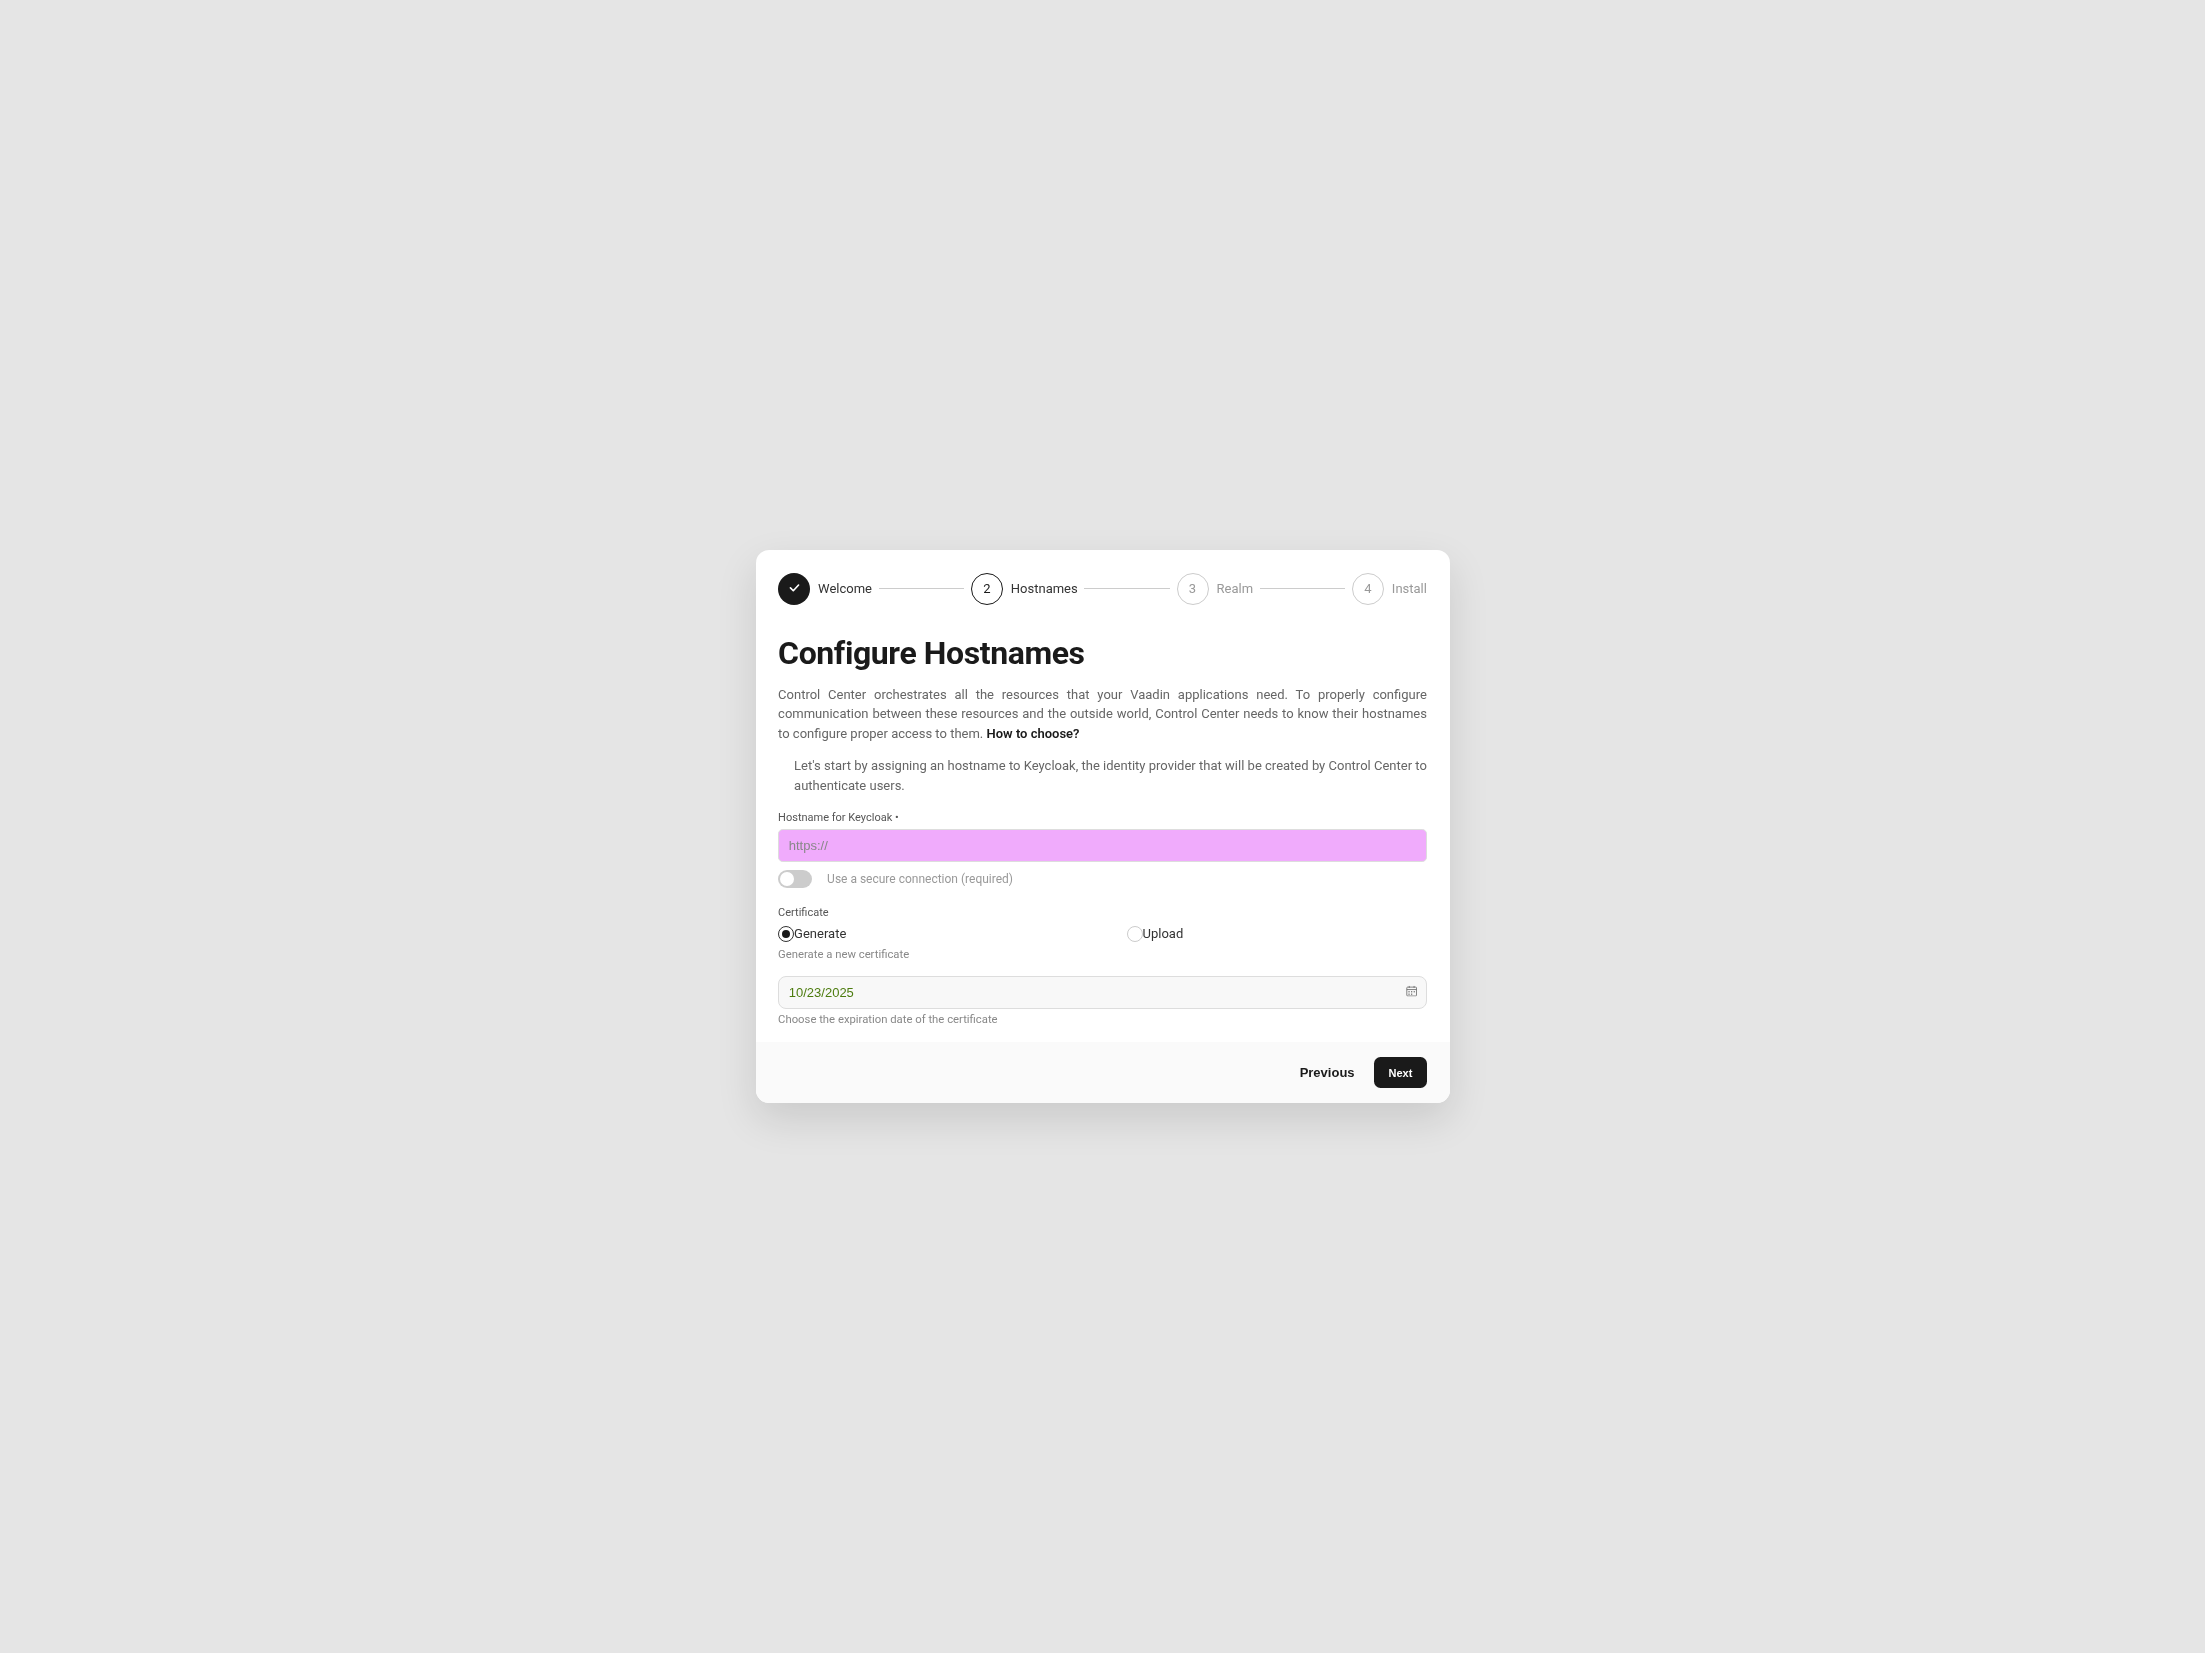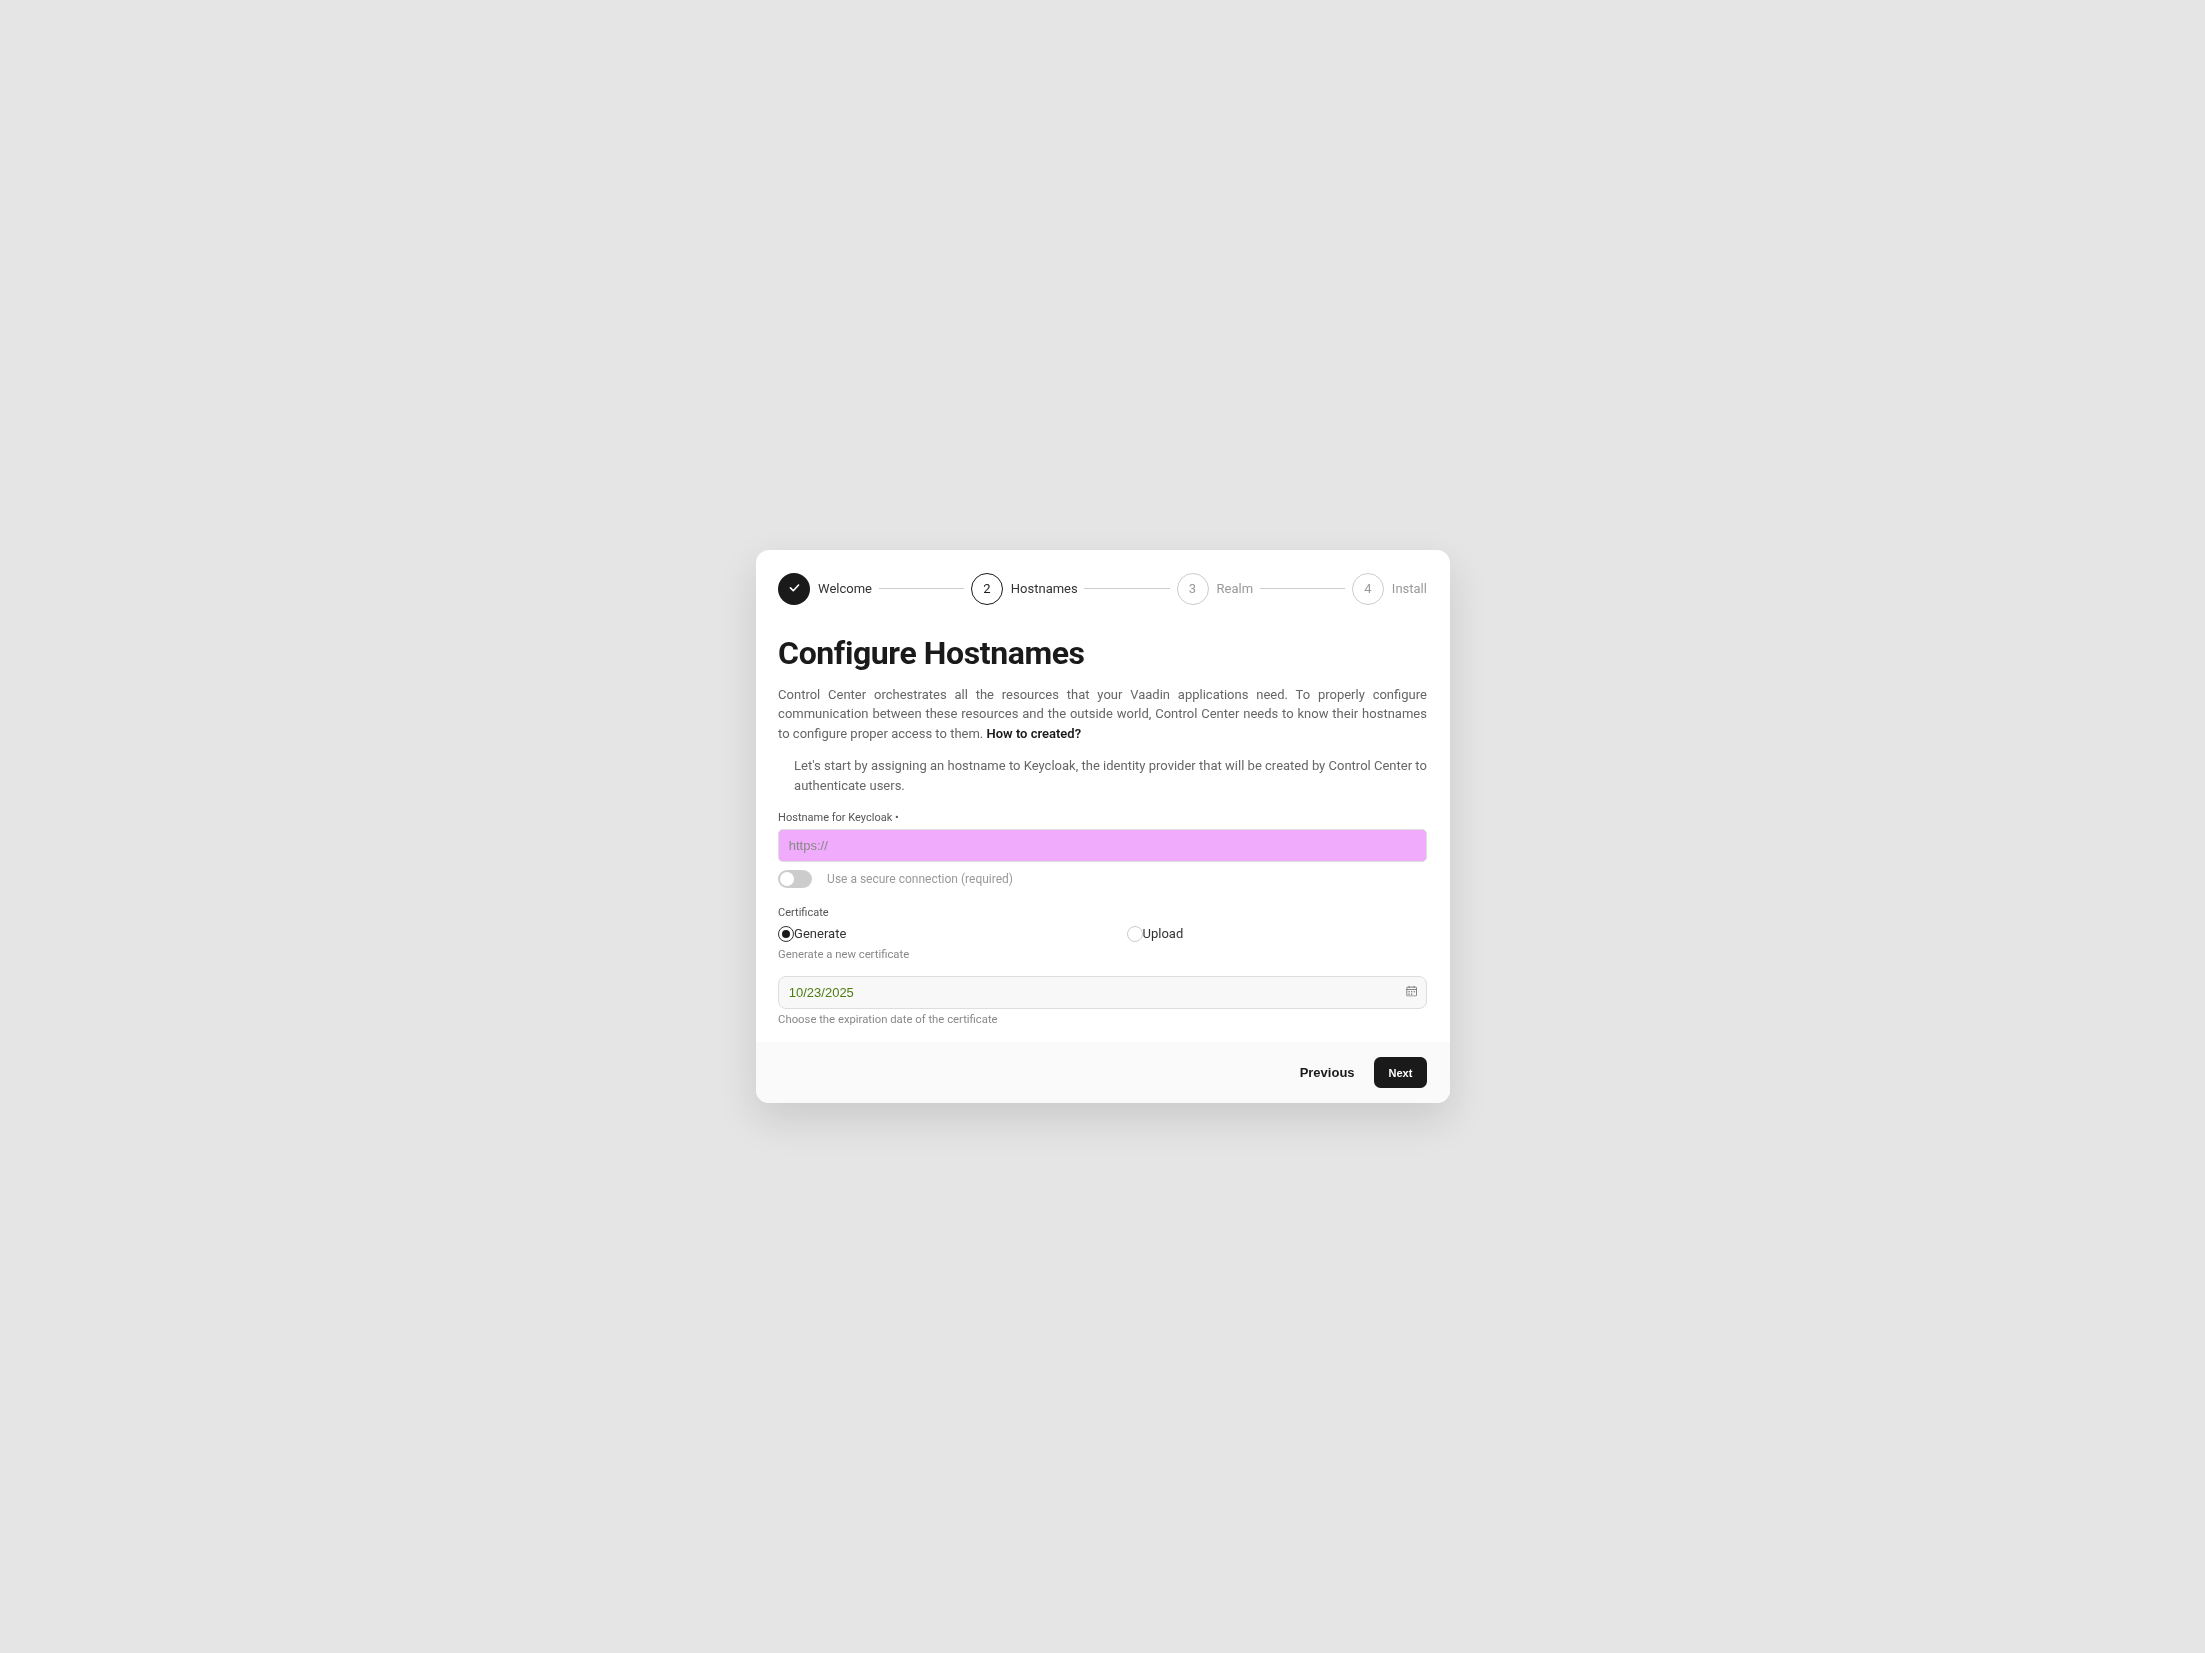--- a/index.html
+++ b/index.html
@@ -318,21 +318,21 @@
           <span>4</span>
         </div>
         <span class="step-label pending">Install</span>
       </div>
     </div>
 
     
     <h1>Configure Hostnames</h1>
 
     <p class="description">
-      <span>Control Center orchestrates all the resources that your Vaadin applications need. To properly configure communica­tion between these resources and the outside world, Control Center needs to know their hostnames to configure proper access to them.  </span><span class="how-to-choose">How to created?</span>
+      <span>Control Center orchestrates all the resources that your Vaadin applications need. To properly configure communica­tion between these resources and the outside world, Control Center needs to know their hostnames to configure proper access to them.  </span><span class="how-to-choose">How to choose?</span>
     </p>
 
     <p class="subdescription">Let's start by assigning an hostname to Keycloak, the identity provider that will be created by Control Center to au­thenticate users.</p>
 
     
     <label class="field-label">Hostname for Keycloak •</label>
     <input type="text" class="text-input" placeholder="https://" style="">
 
     
     <div class="toggle-row">

